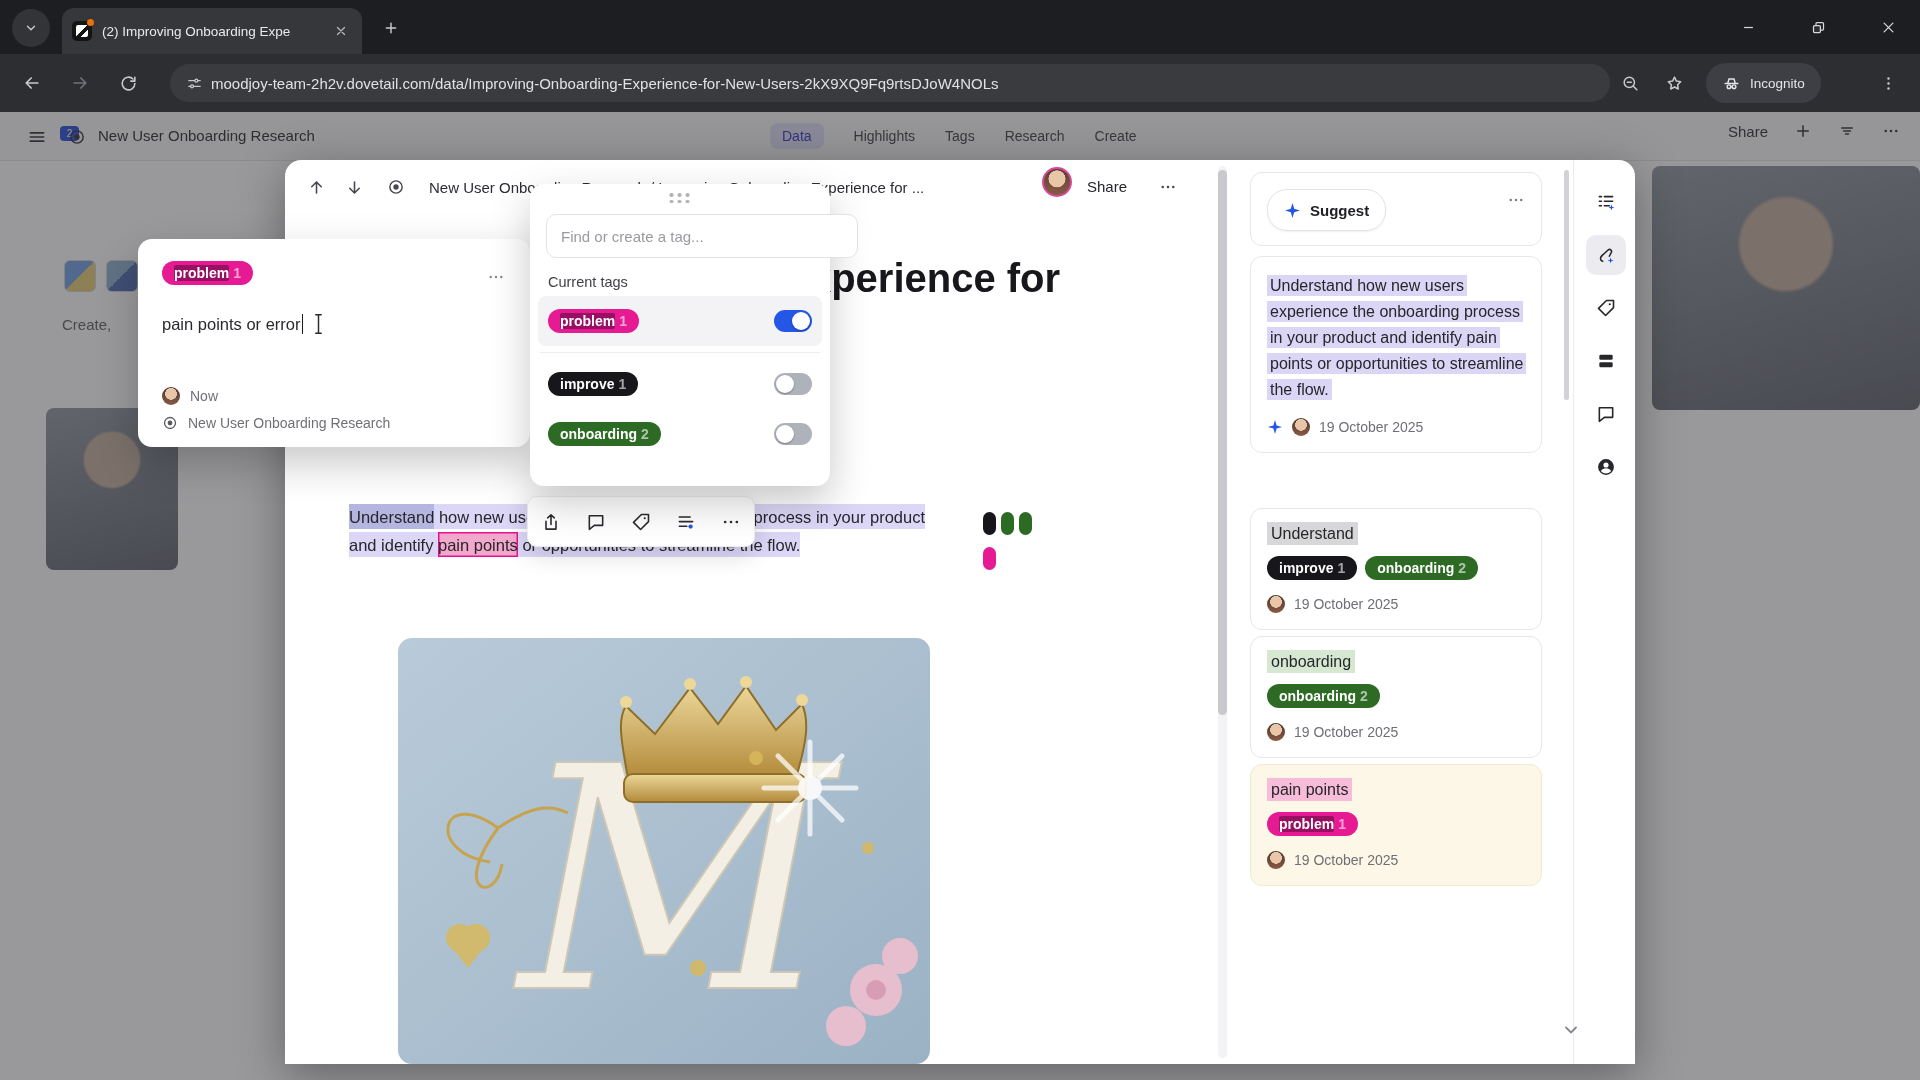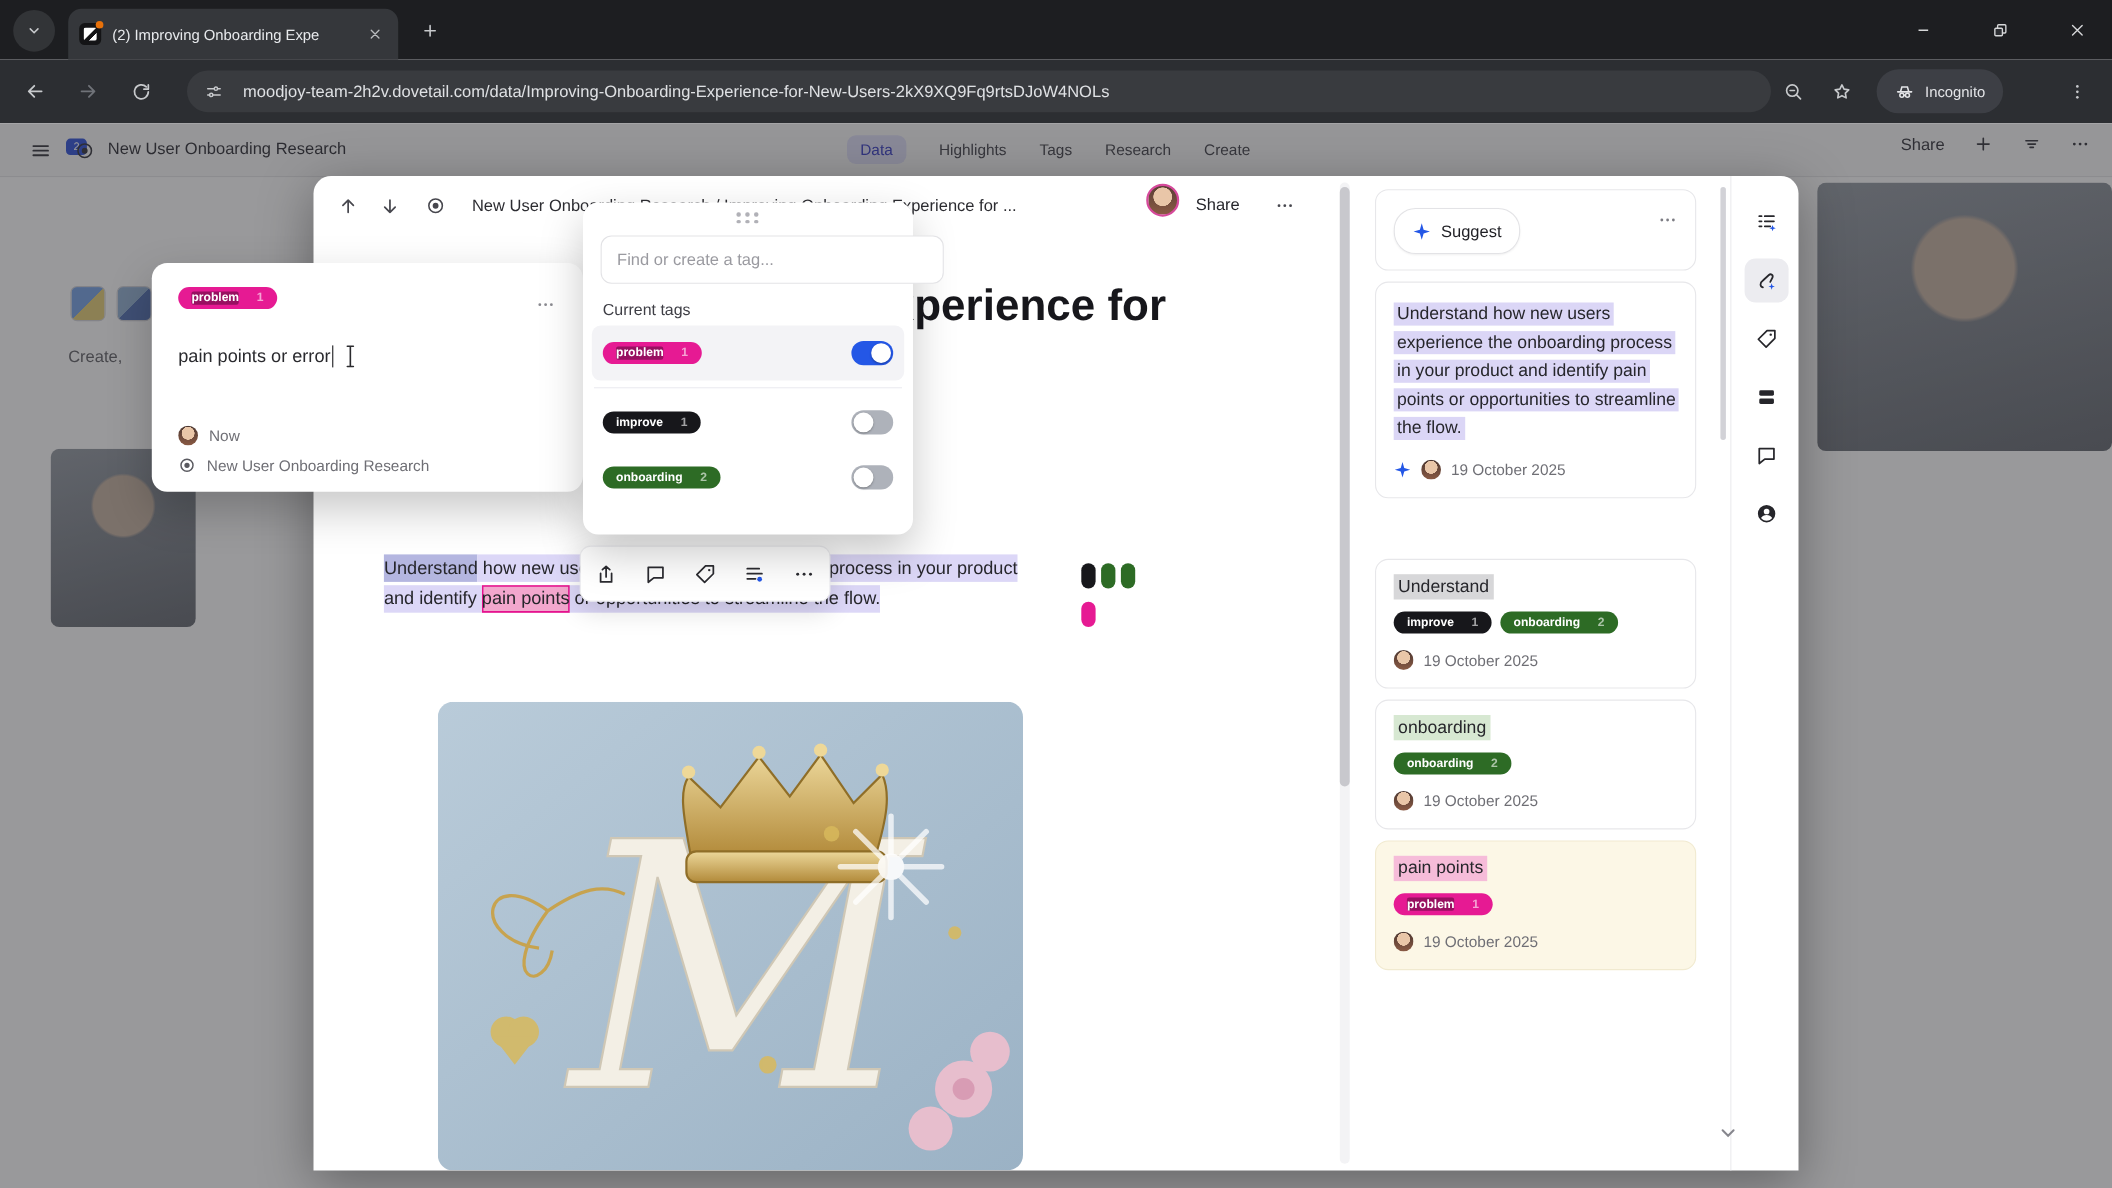--- a/index.html
+++ b/index.html
@@ -21,21 +21,21 @@
   .favicon:before{content:"";position:absolute;left:4px;top:4px;width:12px;height:12px;
         background:linear-gradient(135deg,#fff 0 48%,transparent 50%),linear-gradient(315deg,#fff 0 30%,transparent 32%);
         border-radius:2px;}
   .favicon:after{content:"";position:absolute;right:-2px;top:-2px;width:7px;height:7px;border-radius:50%;background:#e8710a;}
   .tab-close{width:22px;height:22px;border-radius:50%;color:#b9bbbe;font-size:15px;}
   .newtab{position:absolute;left:376px;top:13px;width:30px;height:30px;border-radius:50%;color:#c7c9cc;}
   .winbtn{position:absolute;top:6px;width:52px;height:42px;color:#d6d7d9;}
   .toolbar{position:absolute;left:0;top:54px;width:1920px;height:58px;background:#2c2e32;}
   .navbtn{position:absolute;top:13px;width:32px;height:32px;color:#c7c9cc;}
   .urlpill{position:absolute;left:170px;top:10px;width:1440px;height:38px;border-radius:19px;
-           background:#393b3f;display:flex;align-items:center;padding:0 16px;box-sizing:border-box;gap:18px;}
+           background:#393b3f;display:flex;align-items:center;padding:0 16px;box-sizing:border-box;gap:8px;}
   .urltext{font-size:15px;color:#dfe1e4;white-space:nowrap;overflow:hidden;}
   .incog{position:absolute;left:1706px;top:9px;height:40px;border-radius:20px;background:#3d3f45;
          display:flex;align-items:center;gap:9px;padding:0 16px;color:#e4e5e8;font-size:13.5px;}
 
   
   .appheader{position:absolute;left:0;top:112px;width:1920px;height:48px;background:#fafafa;
              border-bottom:1px solid #e7e7ea;}
   .appheader .title{position:absolute;left:98px;top:15px;font-size:15px;color:#3a3a40;}
   .badge2{position:absolute;left:36px;top:2px;min-width:15px;height:15px;border-radius:4px;background:#3b5bdb;
           color:#fff;font-size:10px;display:flex;align-items:center;justify-content:center;padding:0 2px;}
@@ -78,42 +78,42 @@
   .tbbtn{width:34px;height:34px;border-radius:8px;}
   #doc-image{position:absolute;left:113px;top:478px;width:532px;height:426px;border-radius:14px;overflow:hidden;}
   .doc-scroll{position:absolute;left:933px;top:6px;width:9px;height:892px;background:#f3f3f5;border-radius:5px;}
   .doc-scroll .thumbbar{position:absolute;left:0;top:4px;width:9px;height:545px;background:#c8c8cd;border-radius:5px;}
 
   
   .card{position:absolute;left:965px;width:292px;background:#fff;border:1px solid #e7e7ea;
         border-radius:12px;box-sizing:border-box;padding:16px;}
   .card.selected{background:#fcf7e6;border-color:#f1ead0;}
   .suggest-btn{display:inline-flex;align-items:center;gap:9px;height:40px;padding:0 16px;border:1px solid #e3e3e6;
-        border-radius:20px;font-size:15px;font-weight:400;color:#1f1f24;box-shadow:0 1px 2px rgba(0,0,0,.06);}
+        border-radius:20px;font-size:15px;font-weight:700;color:#1f1f24;box-shadow:0 1px 2px rgba(0,0,0,.06);}
   .card-more{position:absolute;right:16px;top:18px;color:#7c7c83;}
   .quote-text{font-size:16px;line-height:26px;color:#26262b;}
   .quote-text span{background:#dbd6f6;padding:2px 3px;-webkit-box-decoration-break:clone;box-decoration-break:clone;}
   .hl-word{font-size:16px;color:#26262b;padding:3px 4px;}
   .tagrow{display:flex;gap:8px;margin-top:13px;flex-wrap:wrap;}
   .meta{display:flex;align-items:center;gap:9px;margin-top:15px;}
   .meta .date{font-size:14px;color:#6f6f75;}
   .mini-avatar{width:18px;height:18px;border-radius:50%;flex:0 0 auto;
       background:radial-gradient(circle at 50% 38%,#e9c6a8 0 40%,rgba(0,0,0,0) 42%),linear-gradient(180deg,#4a3630,#8a5a44);}
   .panel-div{position:absolute;left:1288px;top:0;width:1px;height:904px;background:#ebebee;}
   .panel-thumb{position:absolute;left:1279px;top:10px;width:5px;height:230px;background:#d2d2d7;border-radius:3px;}
   .panel-chevron{position:absolute;left:1272px;top:856px;width:28px;height:28px;color:#86868d;}
 
   
   #strip{position:absolute;left:1300px;top:22px;width:42px;display:flex;flex-direction:column;gap:13px;align-items:center;}
   .stripbtn{width:40px;height:40px;border-radius:10px;color:#26262b;display:flex;align-items:center;justify-content:center;}
   .stripbtn.active{background:#ececf0;}
 
   
-  .pill{display:inline-flex;align-items:center;gap:16px;padding:4px 12px;border-radius:999px;
-        font-size:11px;font-weight:700;color:#fff;white-space:nowrap;}
+  .pill{display:inline-flex;align-items:center;gap:4px;padding:4px 12px;border-radius:999px;
+        font-size:14px;font-weight:700;color:#fff;white-space:nowrap;}
   .pill .cnt{opacity:.6;font-weight:600;}
   .pill .lab.sel{background:rgba(74,6,48,.5);border-radius:2px;}
   .tgl{position:relative;width:38px;height:22px;border-radius:11px;flex:0 0 auto;}
   .tgl .knob{position:absolute;top:2px;width:18px;height:18px;border-radius:50%;background:#fff;
              box-shadow:0 1px 2px rgba(0,0,0,.3);}
   .tgl.on{background:#2457e6;}  .tgl.on .knob{left:18px;}
   .tgl.off{background:#aeb2ba;} .tgl.off .knob{left:2px;}
 
   
   #hl-popup{position:absolute;left:138px;top:239px;width:392px;height:208px;background:#fff;border-radius:14px;

